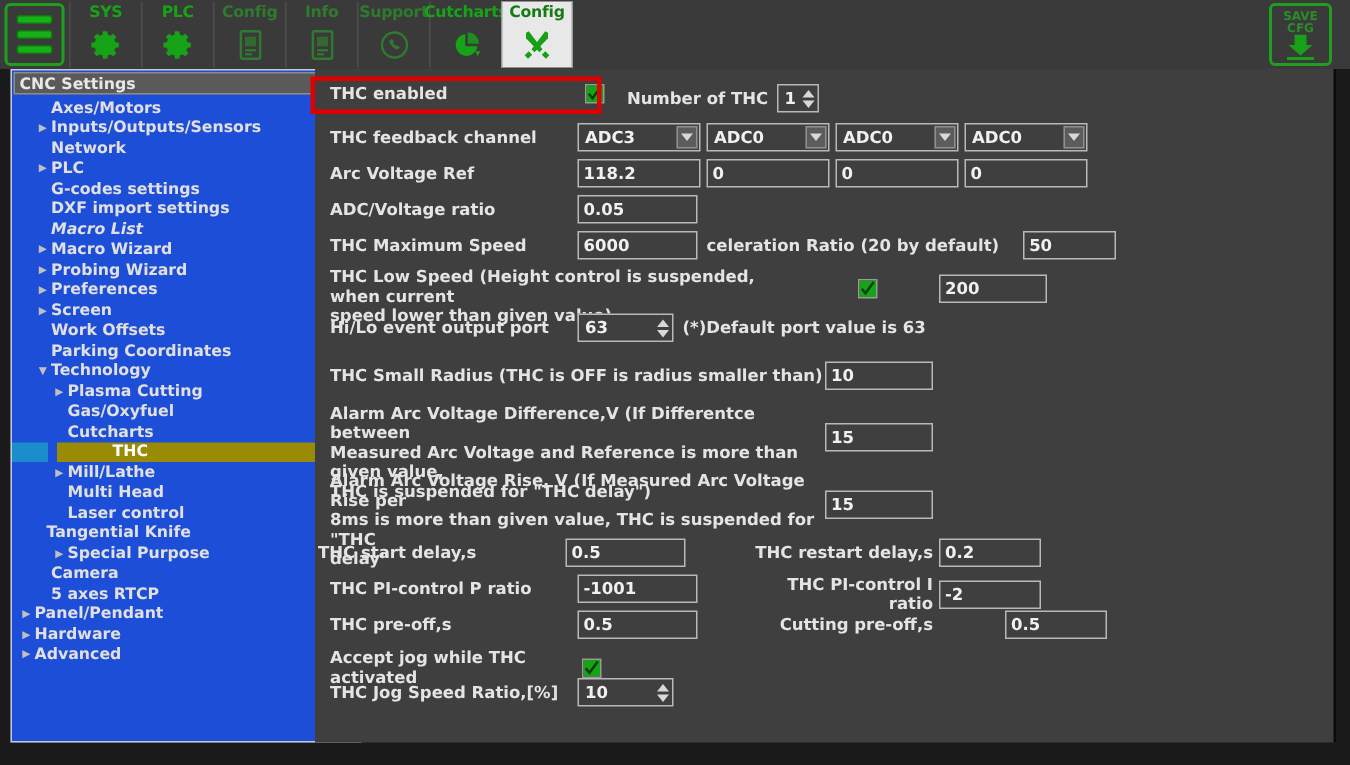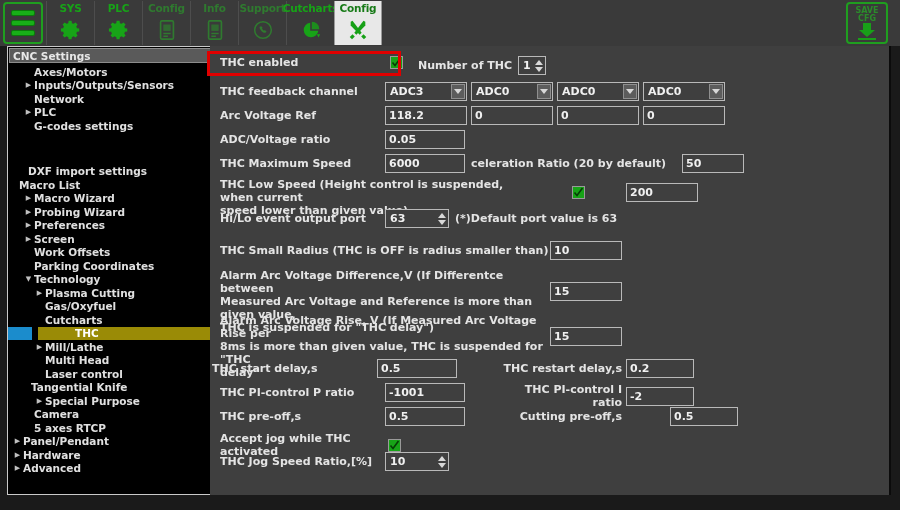--- a/index.html
+++ b/index.html
@@ -70,21 +70,21 @@
   }
   .save-btn .save-txt {
     font-size: 8px; font-weight: bold; color: #2b8c2b; line-height: 8px;
     text-align: center;
   }
 
   
   .sidebar {
     position: absolute; left: 7px; top: 46px;
     width: 234px; height: 449px;
-    background: #000000;
+    background: #1d4ed8;
     border: 1px solid #c9c9c9;
     overflow: hidden;
   }
   .tree-header {
     height: 15px; margin: 1px;
     background: #5a5a5a;
     border: 1px solid #8c8c8c;
     color: #e8e8e8;
     font-size: 10.5px; font-weight: bold;
     display: flex; align-items: center;
@@ -309,25 +309,25 @@
           <span>Network</span>
         </div>
         <div class="tnode" style="padding-left: 15px;">
           <span class="arrow">▶</span>
           <span>PLC</span>
         </div>
         <div class="tnode" style="padding-left: 15px;">
           <span class="arrow"></span>
           <span>G-codes settings</span>
         </div>
-        <div class="tnode" style="padding-left: 9px; margin-top: 32px;">
+        <div class="tnode" style="padding-left: 15px;">
           <span class="arrow"></span>
           <span>DXF import settings</span>
         </div>
-        <div class="tnode" style="">
+        <div class="tnode" style="padding-left: 15px; font-style: italic;">
           <span class="arrow"></span>
           <span>Macro List</span>
         </div>
         <div class="tnode" style="padding-left: 15px;">
           <span class="arrow">▶</span>
           <span>Macro Wizard</span>
         </div>
         <div class="tnode" style="padding-left: 15px;">
           <span class="arrow">▶</span>
           <span>Probing Wizard</span>

